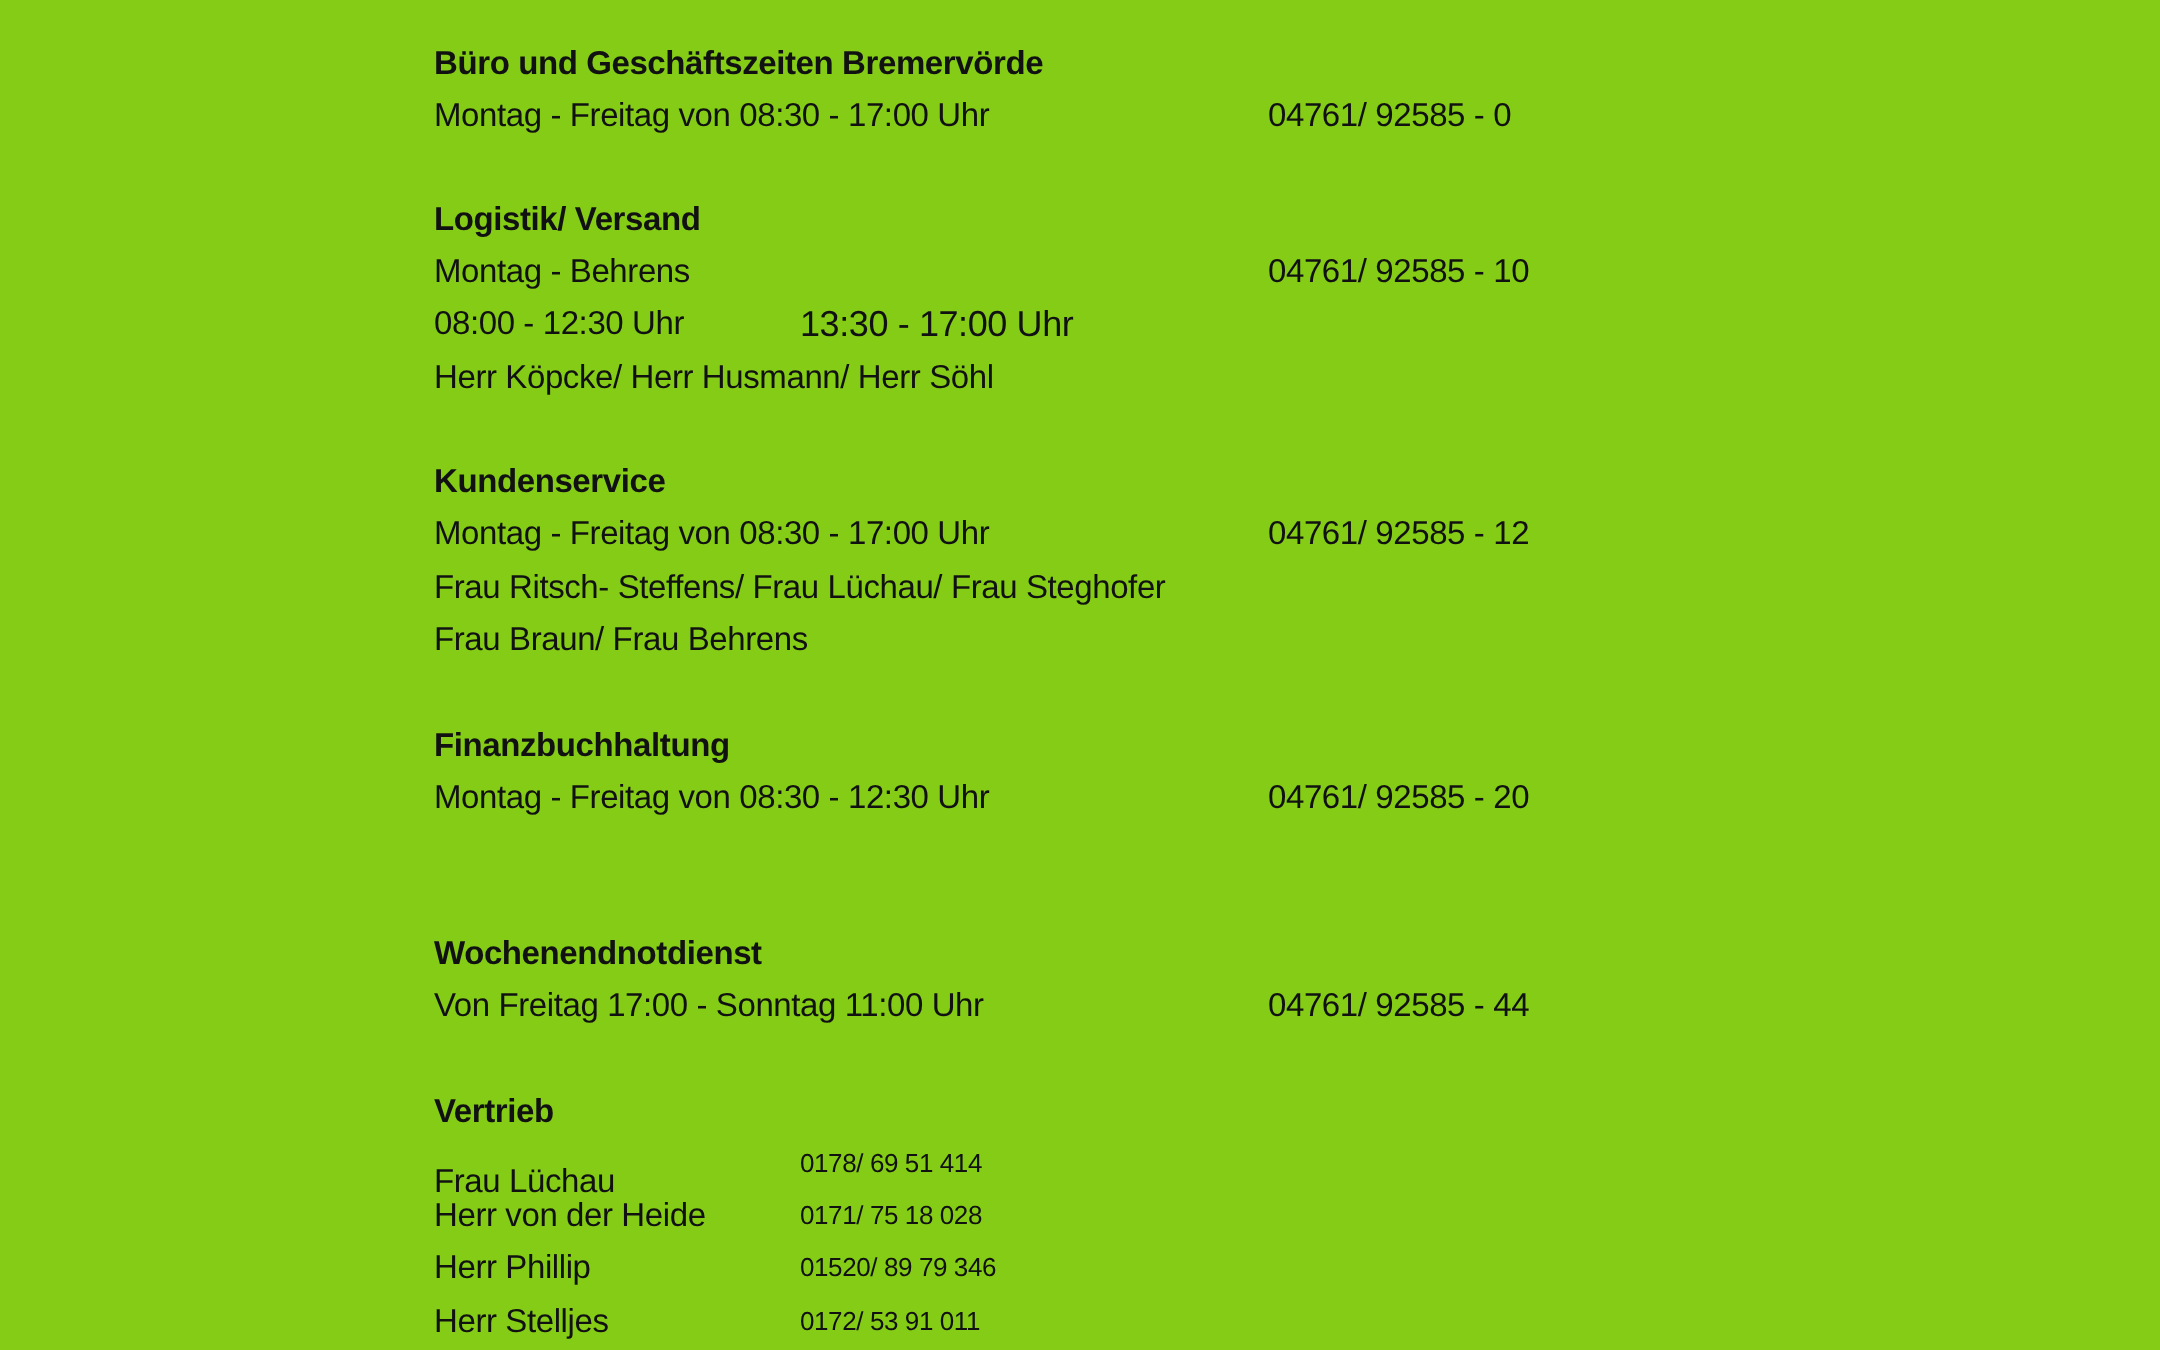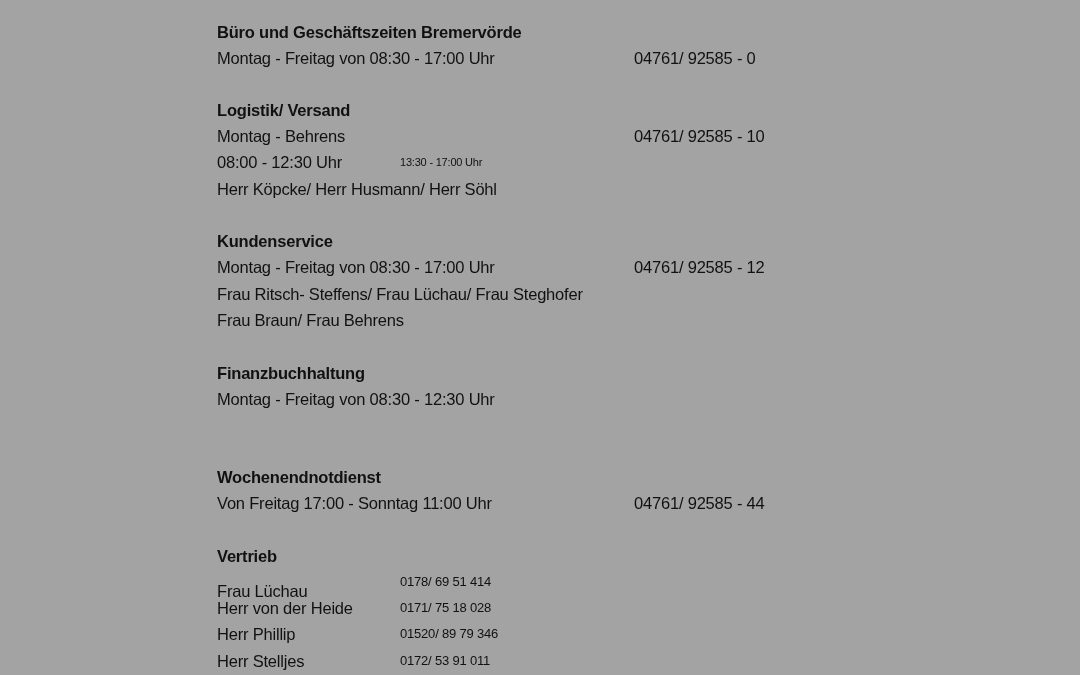--- a/index.html
+++ b/index.html
@@ -1,23 +1,23 @@
 <!DOCTYPE html>
 <html><head>
   <meta charset="utf-8">
   <style>
     html, body { margin: 0; padding: 0; background: #ffffff; }
     body { width: 1080px; height: 675px; overflow: hidden; position: relative;
       font-family: "Liberation Sans", "DejaVu Sans", sans-serif; color: #111111; }
-    .page { position: absolute; left: 0; top: 0; width: 1080px; height: 675px; background: #a3a3a3; }
+    .page { position: absolute; left: 0; top: 0; width: 1080px; height: 675px; background: #84cc16; }
     .line { position: absolute; left: 217px; height: 26px; line-height: 26px; font-size: 16.5px; white-space: nowrap; letter-spacing: -0.2px; }
     .heading { font-weight: bold; }
     .phone { position: absolute; left: 634px; height: 26px; line-height: 26px; font-size: 16.5px; white-space: nowrap; letter-spacing: -0.2px; }
     .col2 { position: absolute; left: 400px; height: 26px; line-height: 26px; font-size: 13px; white-space: nowrap; letter-spacing: -0.2px; }
-    .col-mid { position: absolute; left: 400px; height: 26px; line-height: 26px; font-size: 11px; white-space: nowrap; letter-spacing: -0.2px; }
+    .col-mid { position: absolute; left: 400px; height: 26px; line-height: 26px; font-size: 18px; white-space: nowrap; letter-spacing: -0.2px; }
   </style>
 </head>
 <body>
 
 <div class="page">
 
   <div class="line heading" style="top:19px">Büro und Geschäftszeiten Bremervörde</div>
   <div class="line" style="top:45px">Montag - Freitag von 08:30 - 17:00 Uhr</div>
   <div class="phone" style="top:45px">04761/ 92585 - 0</div>
 
@@ -29,20 +29,21 @@
   <div class="line" style="top:176px">Herr Köpcke/ Herr Husmann/ Herr Söhl</div>
 
   <div class="line heading" style="top:228px">Kundenservice</div>
   <div class="line" style="top:254px">Montag - Freitag von 08:30 - 17:00 Uhr</div>
   <div class="phone" style="top:254px">04761/ 92585 - 12</div>
   <div class="line" style="top:281px">Frau Ritsch- Steffens/ Frau Lüchau/ Frau Steghofer</div>
   <div class="line" style="top:307px">Frau Braun/ Frau Behrens</div>
 
   <div class="line heading" style="top:360px">Finanzbuchhaltung</div>
   <div class="line" style="top:386px">Montag - Freitag von 08:30 - 12:30 Uhr</div>
+  <div class="phone" style="top:386px">04761/ 92585 - 20</div>
 
   <div class="line heading" style="top:464px">Wochenendnotdienst</div>
   <div class="line" style="top:490px">Von Freitag 17:00 - Sonntag 11:00 Uhr</div>
   <div class="phone" style="top:490px">04761/ 92585 - 44</div>
 
   <div class="line heading" style="top:543px">Vertrieb</div>
 
   <div class="line" style="top:578px">Frau Lüchau</div>
   <div class="col2" style="top:569px">0178/ 69 51 414</div>
 

